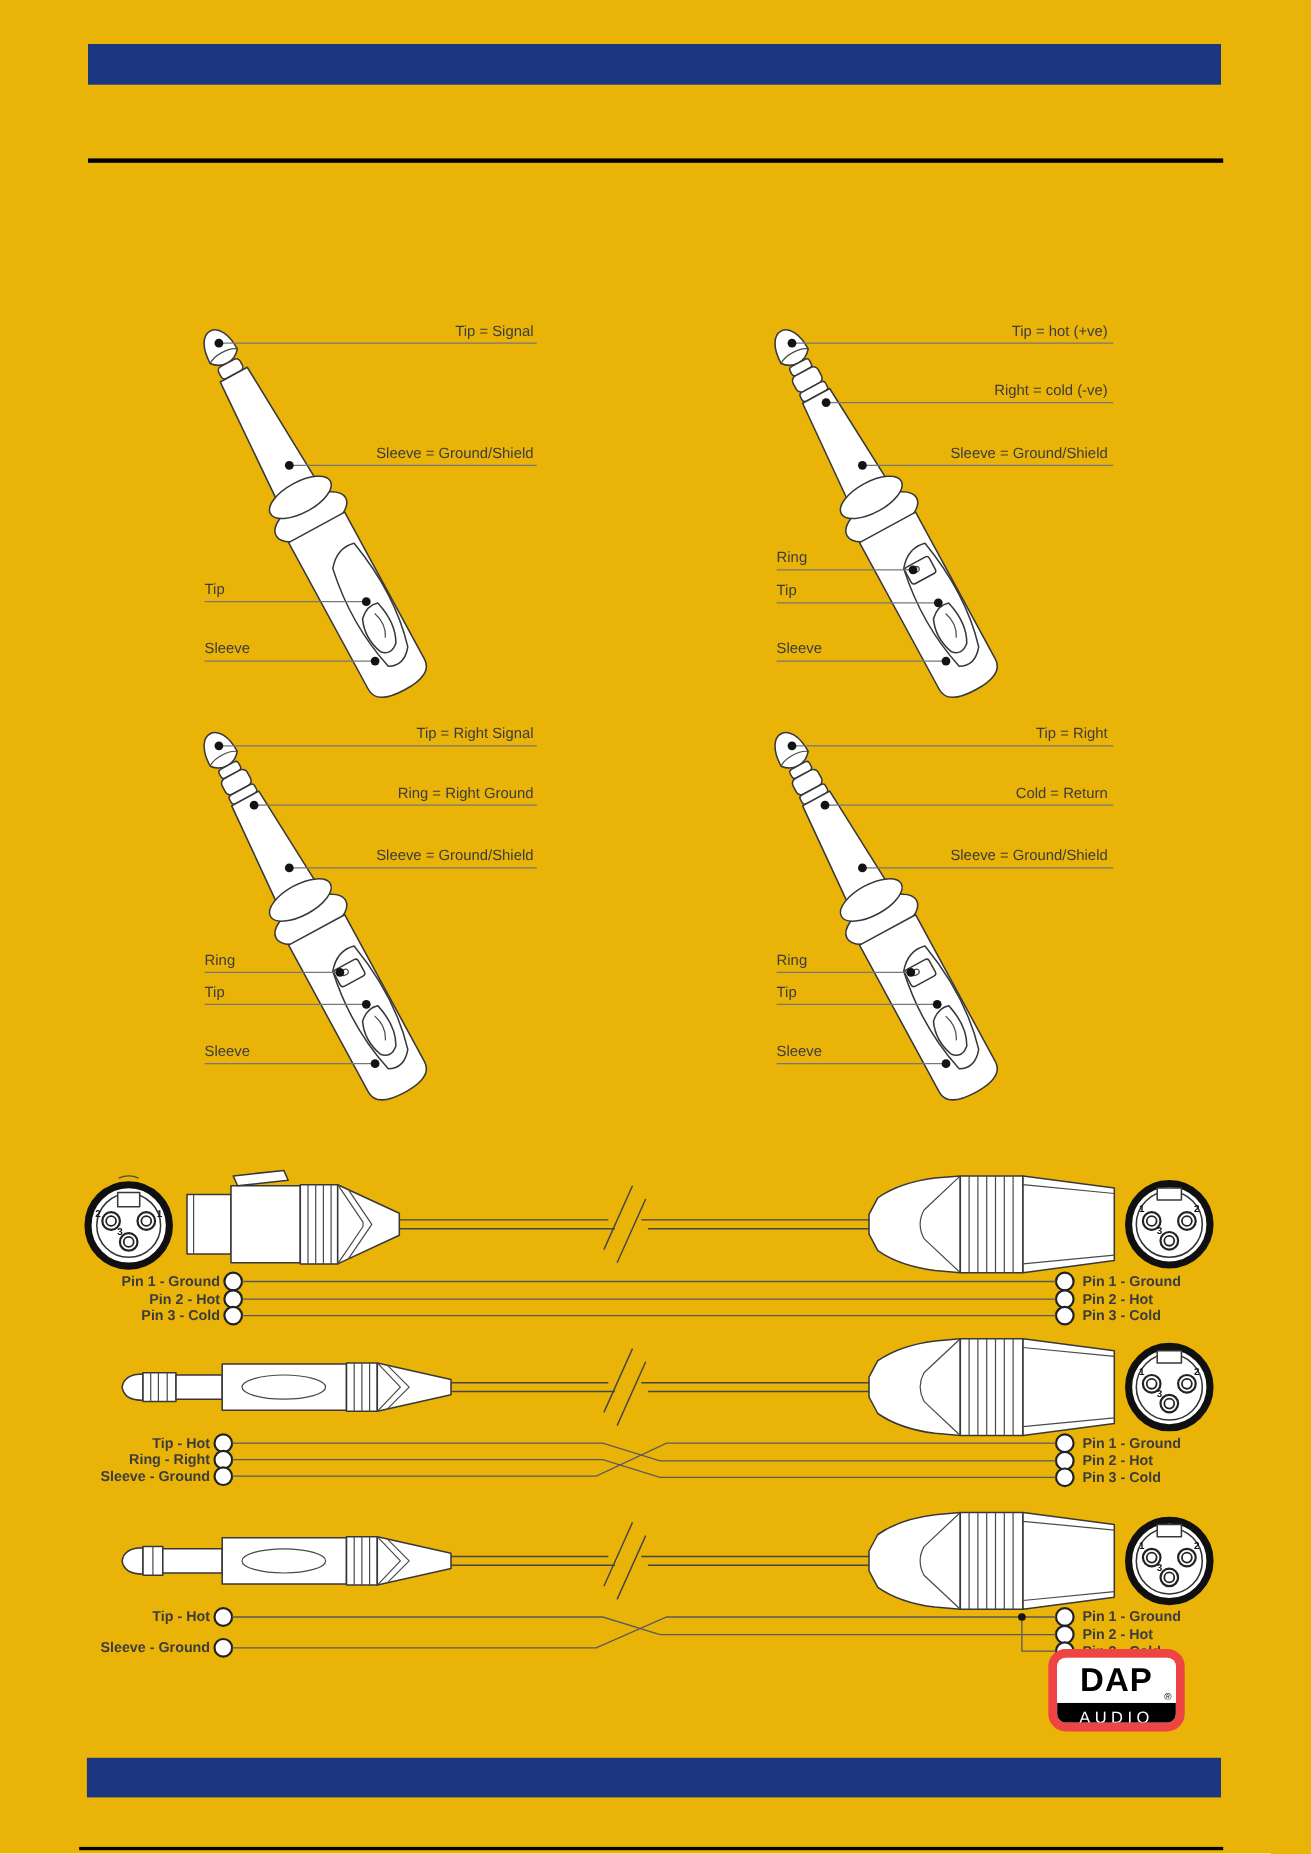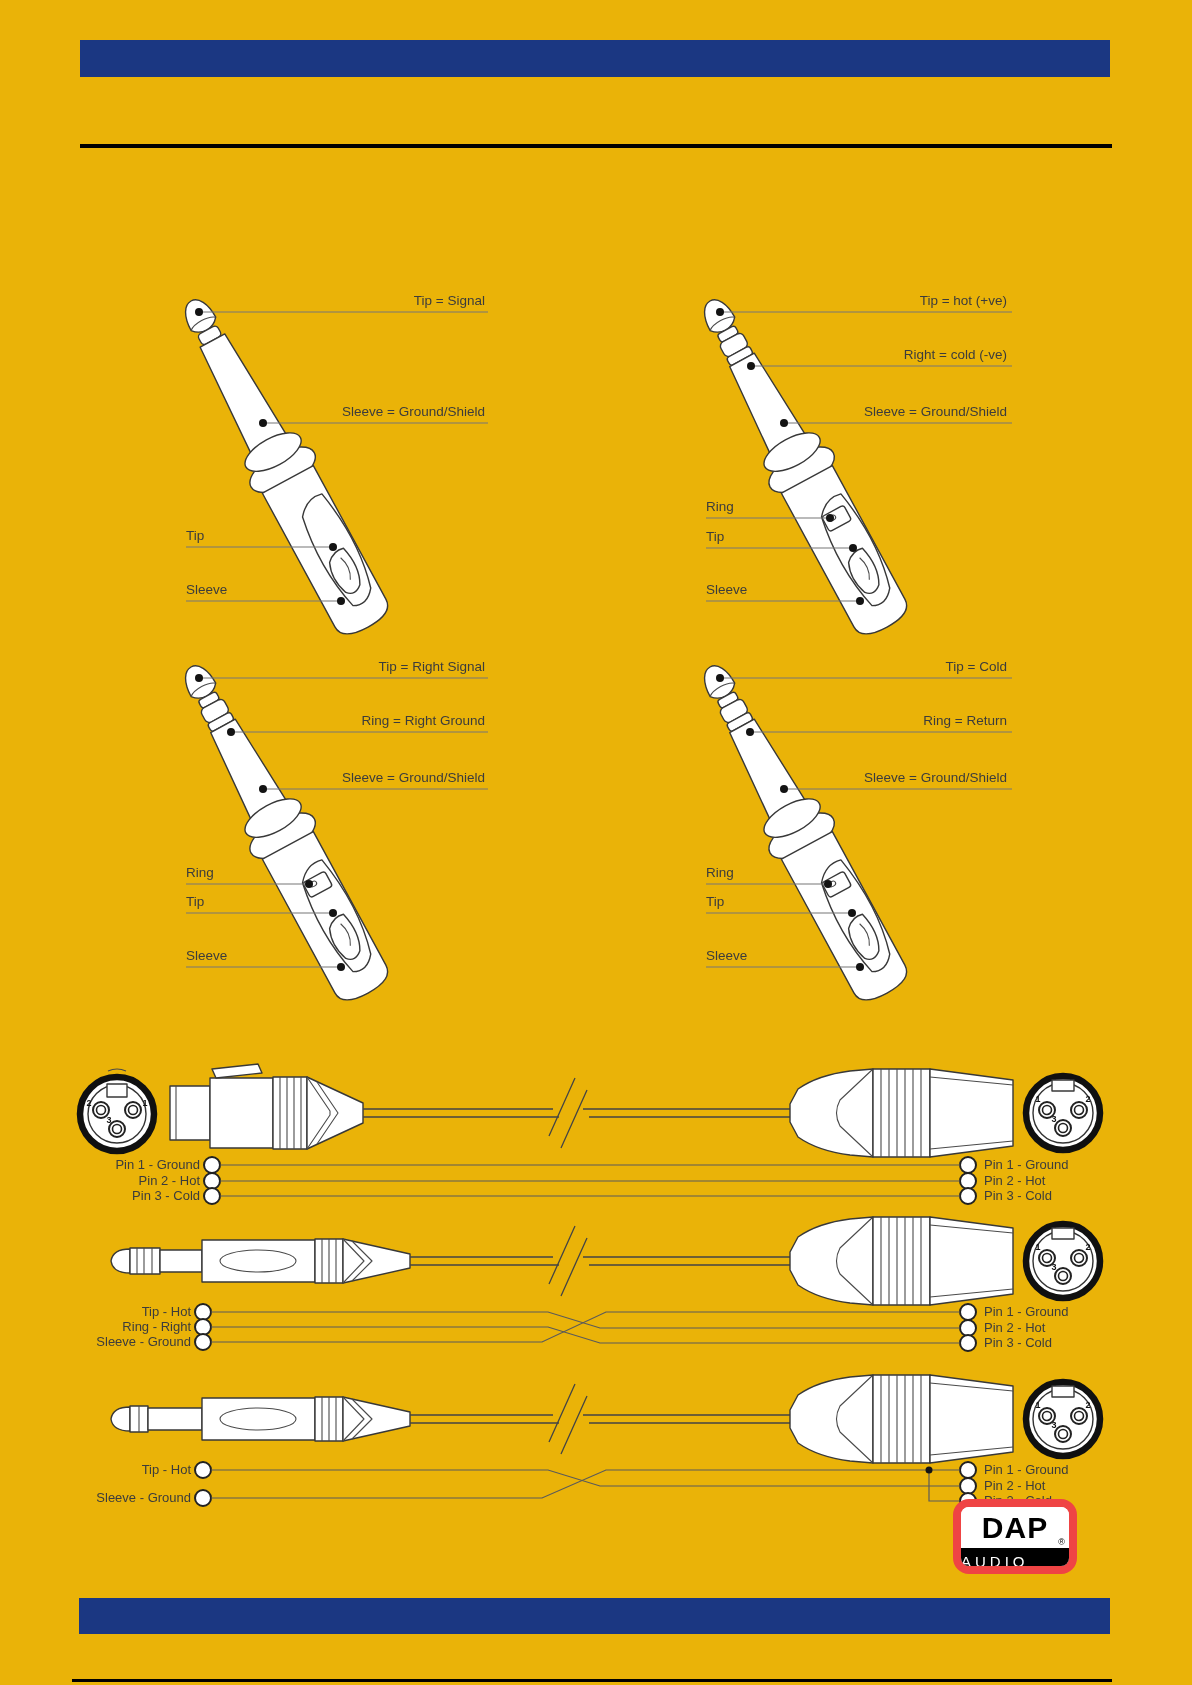--- a/index.html
+++ b/index.html
@@ -16,28 +16,28 @@
   .wire{stroke:#5a5a5a;stroke-width:1.2;fill:none;}
   .cab{stroke:#444;stroke-width:1.3;fill:none;}
   .dot{fill:#131313;}
   .ring{fill:#fff;stroke:#101010;stroke-width:6.5;}
   .thin{fill:none;stroke:#333;stroke-width:1.4;}
   .pinc{fill:#fff;stroke:#222;stroke-width:2;}
   .pinhole{fill:none;stroke:#222;stroke-width:1.6;}
   .ftxt{font-family:"Liberation Sans",sans-serif;font-size:9px;font-weight:bold;fill:#111;text-anchor:middle;}
   .cap{position:absolute;font-size:13.5px;color:#3c3c3c;white-space:nowrap;z-index:1;}
   .cap.ra{text-align:right;}
-  .pinlab{position:absolute;font-size:13px;color:#3c3c3c;white-space:nowrap;z-index:1;}
+  .pinlab{position:absolute;font-size:13px;color:#3c3c3c;white-space:nowrap;z-index:1;font-weight:bold;}
   .pinlab.ra{text-align:right;}
   .logo{position:absolute;left:953px;top:1499px;width:124px;height:75px;background:#fff;border:8px solid #ef4444;
         border-radius:16px;box-sizing:border-box;overflow:hidden;z-index:2;}
   .logo-top{height:41px;display:flex;align-items:center;justify-content:center;background:#fff;position:relative;}
   .logo-dap{font-weight:900;font-size:30px;letter-spacing:1px;color:#000;line-height:1;}
   .logo-reg{font-size:9px;position:absolute;right:4px;bottom:1px;color:#000;}
-  .logo-bottom{height:26px;background:#000;display:flex;align-items:center;}
+  .logo-bottom{height:26px;background:#000;display:flex;align-items:center;justify-content:center;}
   .logo-audio{color:#fff;font-size:15px;letter-spacing:4px;font-weight:400;}
 </style>
 </head>
 <body>
 
 <div class="page">
 
   <div class="top-bar"></div>
   <div class="top-rule"></div>
 
@@ -293,22 +293,22 @@
   <div class="cap" style="left:706px;top:529px">Tip</div>
   <div class="cap" style="left:706px;top:582px">Sleeve</div>
 
   <div class="cap ra" style="left:285px;top:659px;width:200px">Tip = Right Signal</div>
   <div class="cap ra" style="left:285px;top:713px;width:200px">Ring = Right Ground</div>
   <div class="cap ra" style="left:285px;top:770px;width:200px">Sleeve = Ground/Shield</div>
   <div class="cap" style="left:186px;top:865px">Ring</div>
   <div class="cap" style="left:186px;top:894px">Tip</div>
   <div class="cap" style="left:186px;top:948px">Sleeve</div>
 
-  <div class="cap ra" style="left:802px;top:659px;width:205px">Tip = Cold</div>
-  <div class="cap ra" style="left:802px;top:713px;width:205px">Ring = Return</div>
+  <div class="cap ra" style="left:802px;top:659px;width:205px">Tip = Right</div>
+  <div class="cap ra" style="left:802px;top:713px;width:205px">Cold = Return</div>
   <div class="cap ra" style="left:802px;top:770px;width:205px">Sleeve = Ground/Shield</div>
   <div class="cap" style="left:706px;top:865px">Ring</div>
   <div class="cap" style="left:706px;top:894px">Tip</div>
   <div class="cap" style="left:706px;top:948px">Sleeve</div>
 
   <div class="pinlab ra" style="left:50px;top:1157px;width:150px">Pin 1 - Ground</div>
   <div class="pinlab ra" style="left:50px;top:1173px;width:150px">Pin 2 - Hot</div>
   <div class="pinlab ra" style="left:50px;top:1188px;width:150px">Pin 3 - Cold</div>
   <div class="pinlab" style="left:984px;top:1157px">Pin 1 - Ground</div>
   <div class="pinlab" style="left:984px;top:1173px">Pin 2 - Hot</div>

